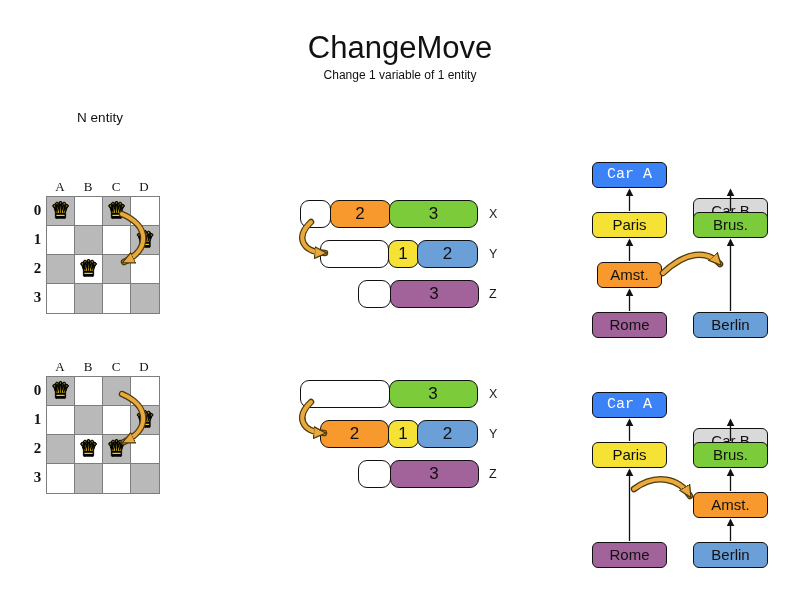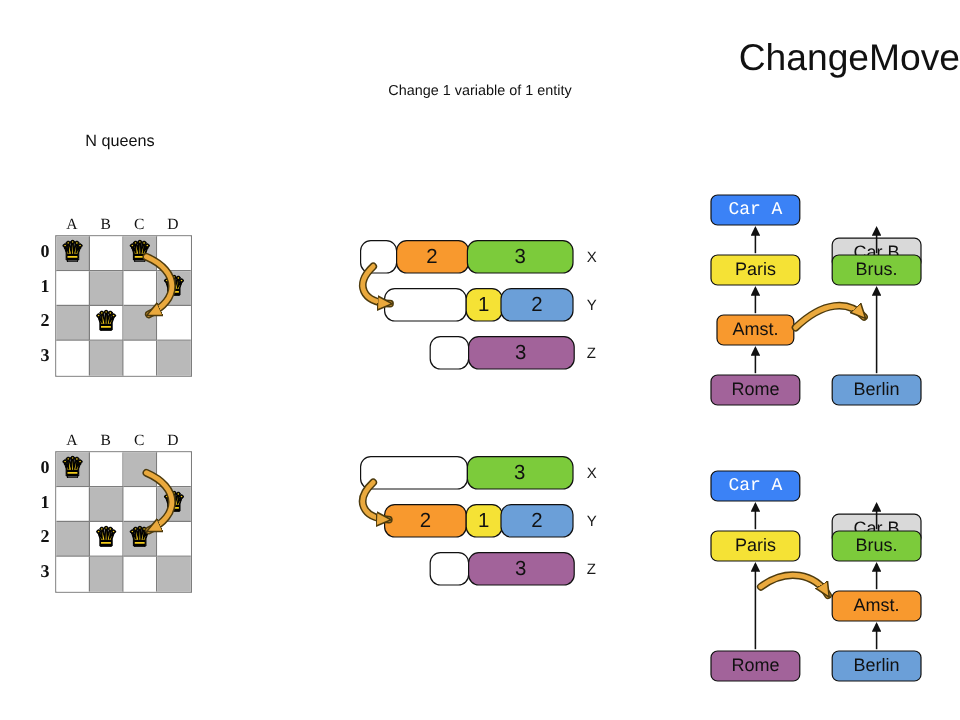--- a/index.html
+++ b/index.html
@@ -1,19 +1,19 @@
 <!DOCTYPE html>
 <html><head>
 <meta charset="utf-8">
 <style>
   html,body { margin:0; padding:0; background:#fff; }
   .canvas { position:relative; width:800px; height:600px; background:#fff;
             font-family:"Liberation Sans", sans-serif; color:#111; overflow:hidden; }
 
-  .title    { position:absolute; left:0; right:0; top:30px; text-align:right; font-size:31px; }
+  .title    { position:absolute; left:0; right:0; top:30px; text-align:center; font-size:31px; }
   .subtitle { position:absolute; left:0; right:0; top:68px; text-align:center; font-size:12px; }
   .colhead  { position:absolute; text-align:center; font-size:13.5px; line-height:16px; }
 
   
   .board { position:absolute; width:130px; height:135px; }
   .collabels { position:absolute; left:15px; top:0; display:flex; }
   .collabels span { width:28px; text-align:center; font-family:"Liberation Serif", serif;
                     font-size:13px; line-height:15px; }
   .rowlabels { position:absolute; left:0; top:17px; width:13px; }
   .rowlabels div { height:29px; text-align:center; font-family:"Liberation Serif", serif;
@@ -57,21 +57,21 @@
   .move { stroke:#eaa93d; stroke-width:4; fill:none; stroke-linecap:round; }
 </style>
 </head>
 <body>
 
 <div class="canvas">
 
   <div class="title">ChangeMove</div>
   <div class="subtitle">Change 1 variable of 1 entity</div>
 
-  <div class="colhead" style="left:20px;width:160px;top:110px">N queens</div>
+  <div class="colhead" style="left:20px;width:160px;top:110px">N entity</div>
 
   <div class="board" style="left:31px;top:179px">
       <div class="collabels">
         <span>A</span>
         <span>B</span>
         <span>C</span>
         <span>D</span>
       </div>
       <div class="rowlabels">
         <div>0</div>

